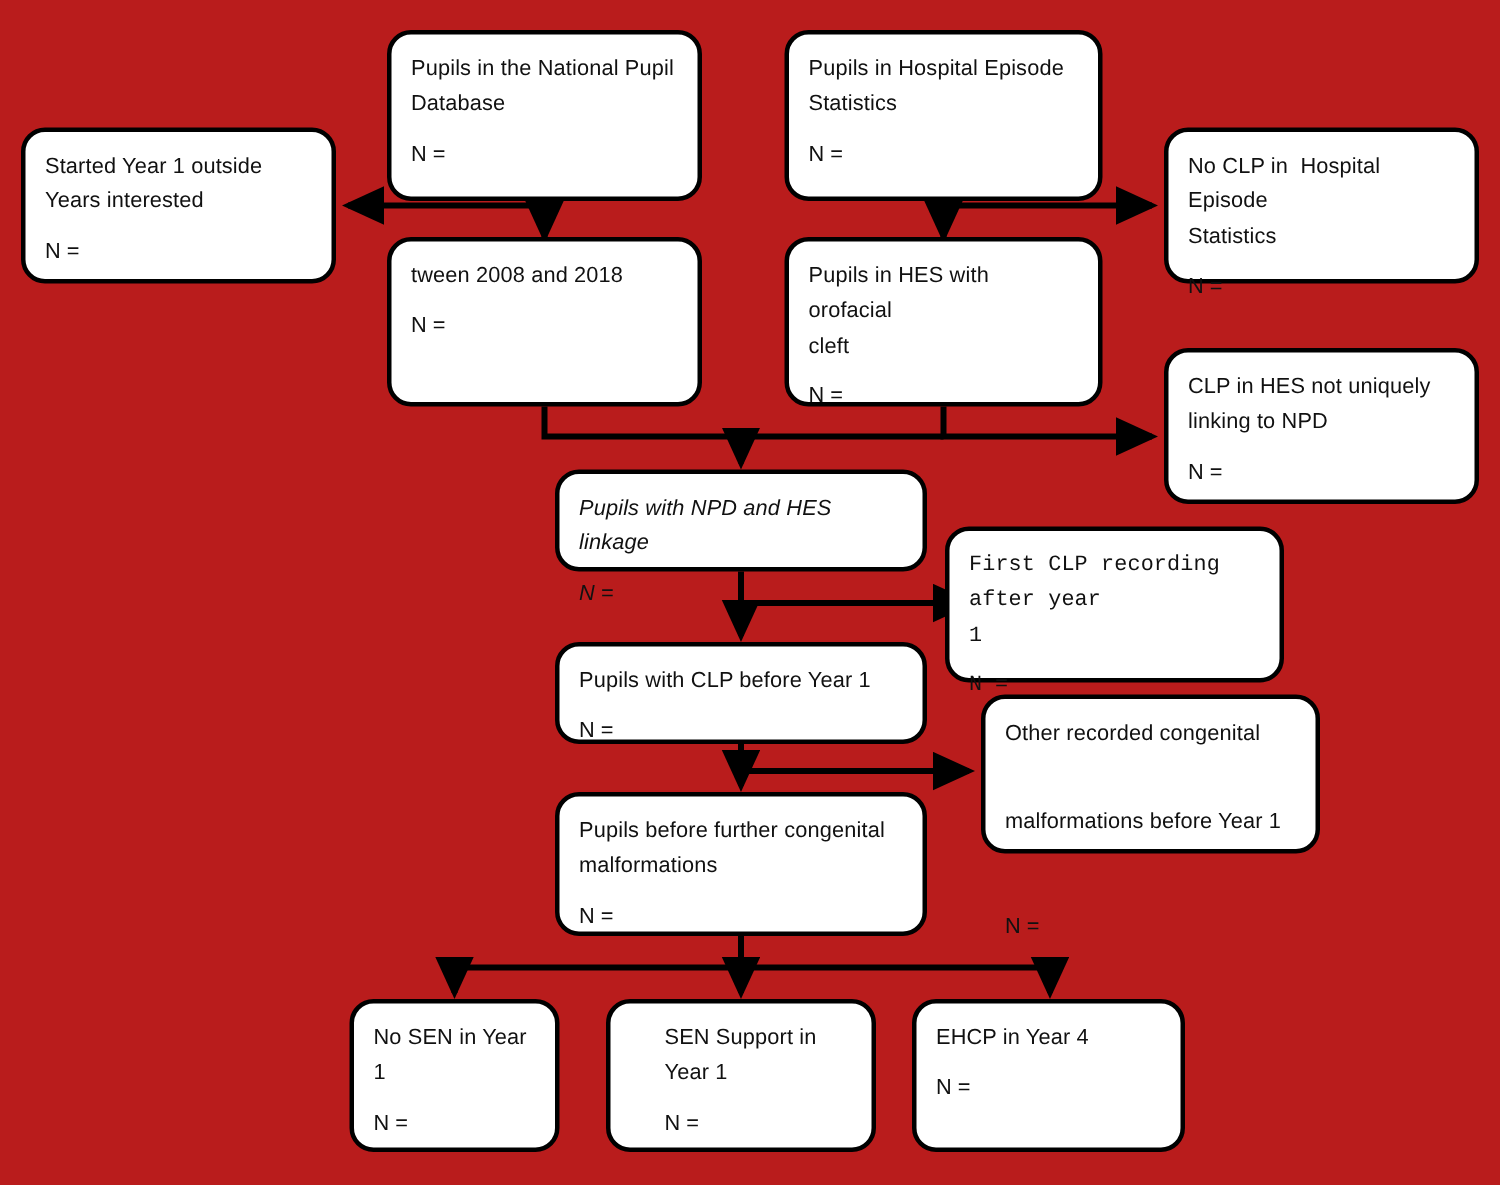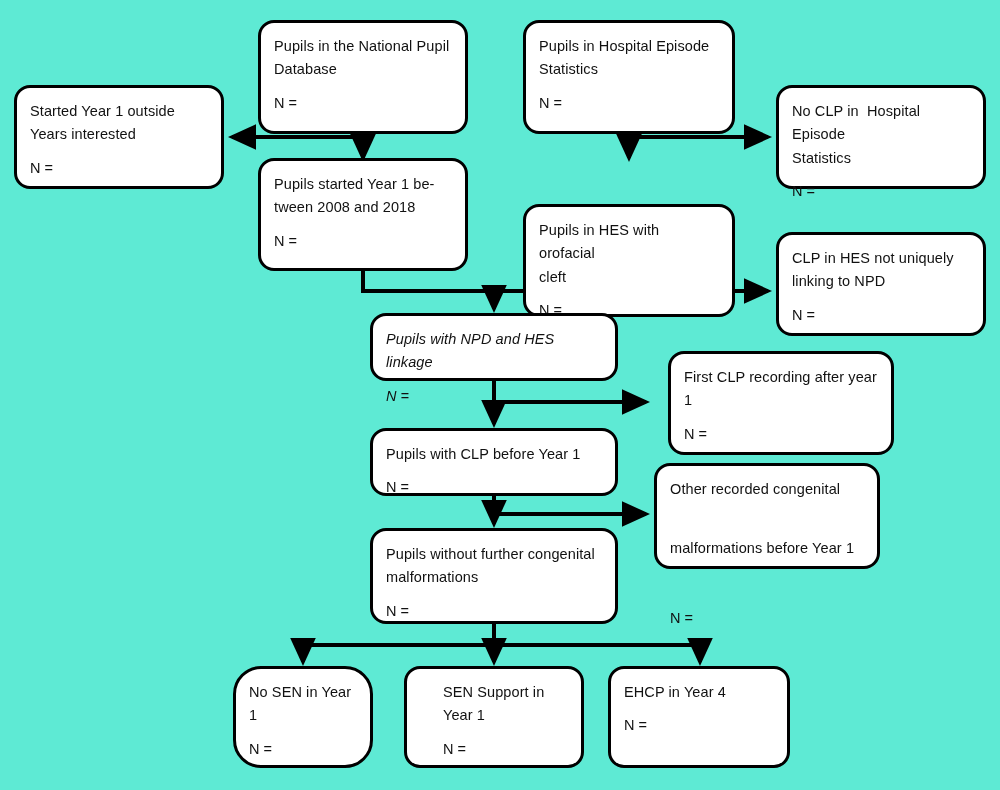--- a/index.html
+++ b/index.html
@@ -5,21 +5,21 @@
 <style>
   html, body {
     margin: 0;
     padding: 0;
     background: #ffffff;
   }
   #canvas {
     position: relative;
     width: 1000px;
     height: 790px;
-    background: #5eead4;
+    background: #b91c1c;
     overflow: hidden;
     font-family: "Liberation Sans", sans-serif;
   }
   #edge-layer {
     position: absolute;
     left: 0;
     top: 0;
     width: 1000px;
     height: 790px;
     pointer-events: none;
@@ -133,66 +133,65 @@
     <div class="count">N =</div>
   </div>
 
   <div class="node" style="left:776px; top:85px; width:210px; height:104px;">
     <div class="line">No CLP in  Hospital Episode</div>
     <div class="line">Statistics</div>
     <div class="count">N =</div>
   </div>
 
   <div class="node" style="left:258px; top:158px; width:210px; height:113px;">
-    <div class="line">Pupils started Year 1 be-</div>
     <div class="line">tween 2008 and 2018</div>
     <div class="count">N =</div>
   </div>
 
-  <div class="node" style="left:523px; top:158px; width:212px; height:113px;margin-top:46px;">
+  <div class="node" style="left:523px; top:158px; width:212px; height:113px;">
     <div class="line">Pupils in HES with orofacial</div>
     <div class="line">cleft</div>
     <div class="count">N =</div>
   </div>
 
   <div class="node" style="left:776px; top:232px; width:210px; height:104px;">
     <div class="line">CLP in HES not uniquely</div>
     <div class="line">linking to NPD</div>
     <div class="count">N =</div>
   </div>
 
   <div class="node" style="left:370px; top:313px; width:248px; height:68px;font-style:italic;">
     <div class="line">Pupils with NPD and HES linkage</div>
     <div class="count">N =</div>
   </div>
 
-  <div class="node" style="left:668px; top:351px; width:226px; height:104px;">
+  <div class="node" style="left:630px; top:351px; width:226px; height:104px;font-family:Liberation Mono, monospace;">
     <div class="line">First CLP recording after year</div>
     <div class="line">1</div>
     <div class="count">N =</div>
   </div>
 
   <div class="node" style="left:370px; top:428px; width:248px; height:68px;">
     <div class="line">Pupils with CLP before Year 1</div>
     <div class="count">N =</div>
   </div>
 
   <div class="node" style="left:654px; top:463px; width:226px; height:106px;gap:36px;">
     <div class="line">Other recorded congenital</div>
     <div class="line">malformations before Year 1</div>
     <div class="count">N =</div>
   </div>
 
   <div class="node" style="left:370px; top:528px; width:248px; height:96px;">
-    <div class="line">Pupils without further congenital</div>
+    <div class="line">Pupils before further congenital</div>
     <div class="line">malformations</div>
     <div class="count">N =</div>
   </div>
 
-  <div class="node" style="left:233px; top:666px; width:140px; height:102px;border-radius:28px;">
+  <div class="node" style="left:233px; top:666px; width:140px; height:102px;">
     <div class="line">No SEN in Year 1</div>
     <div class="count">N =</div>
   </div>
 
   <div class="node" style="left:404px; top:666px; width:180px; height:102px;padding-left:36px;">
     <div class="line">SEN Support in Year 1</div>
     <div class="count">N =</div>
   </div>
 
   <div class="node" style="left:608px; top:666px; width:182px; height:102px;">

